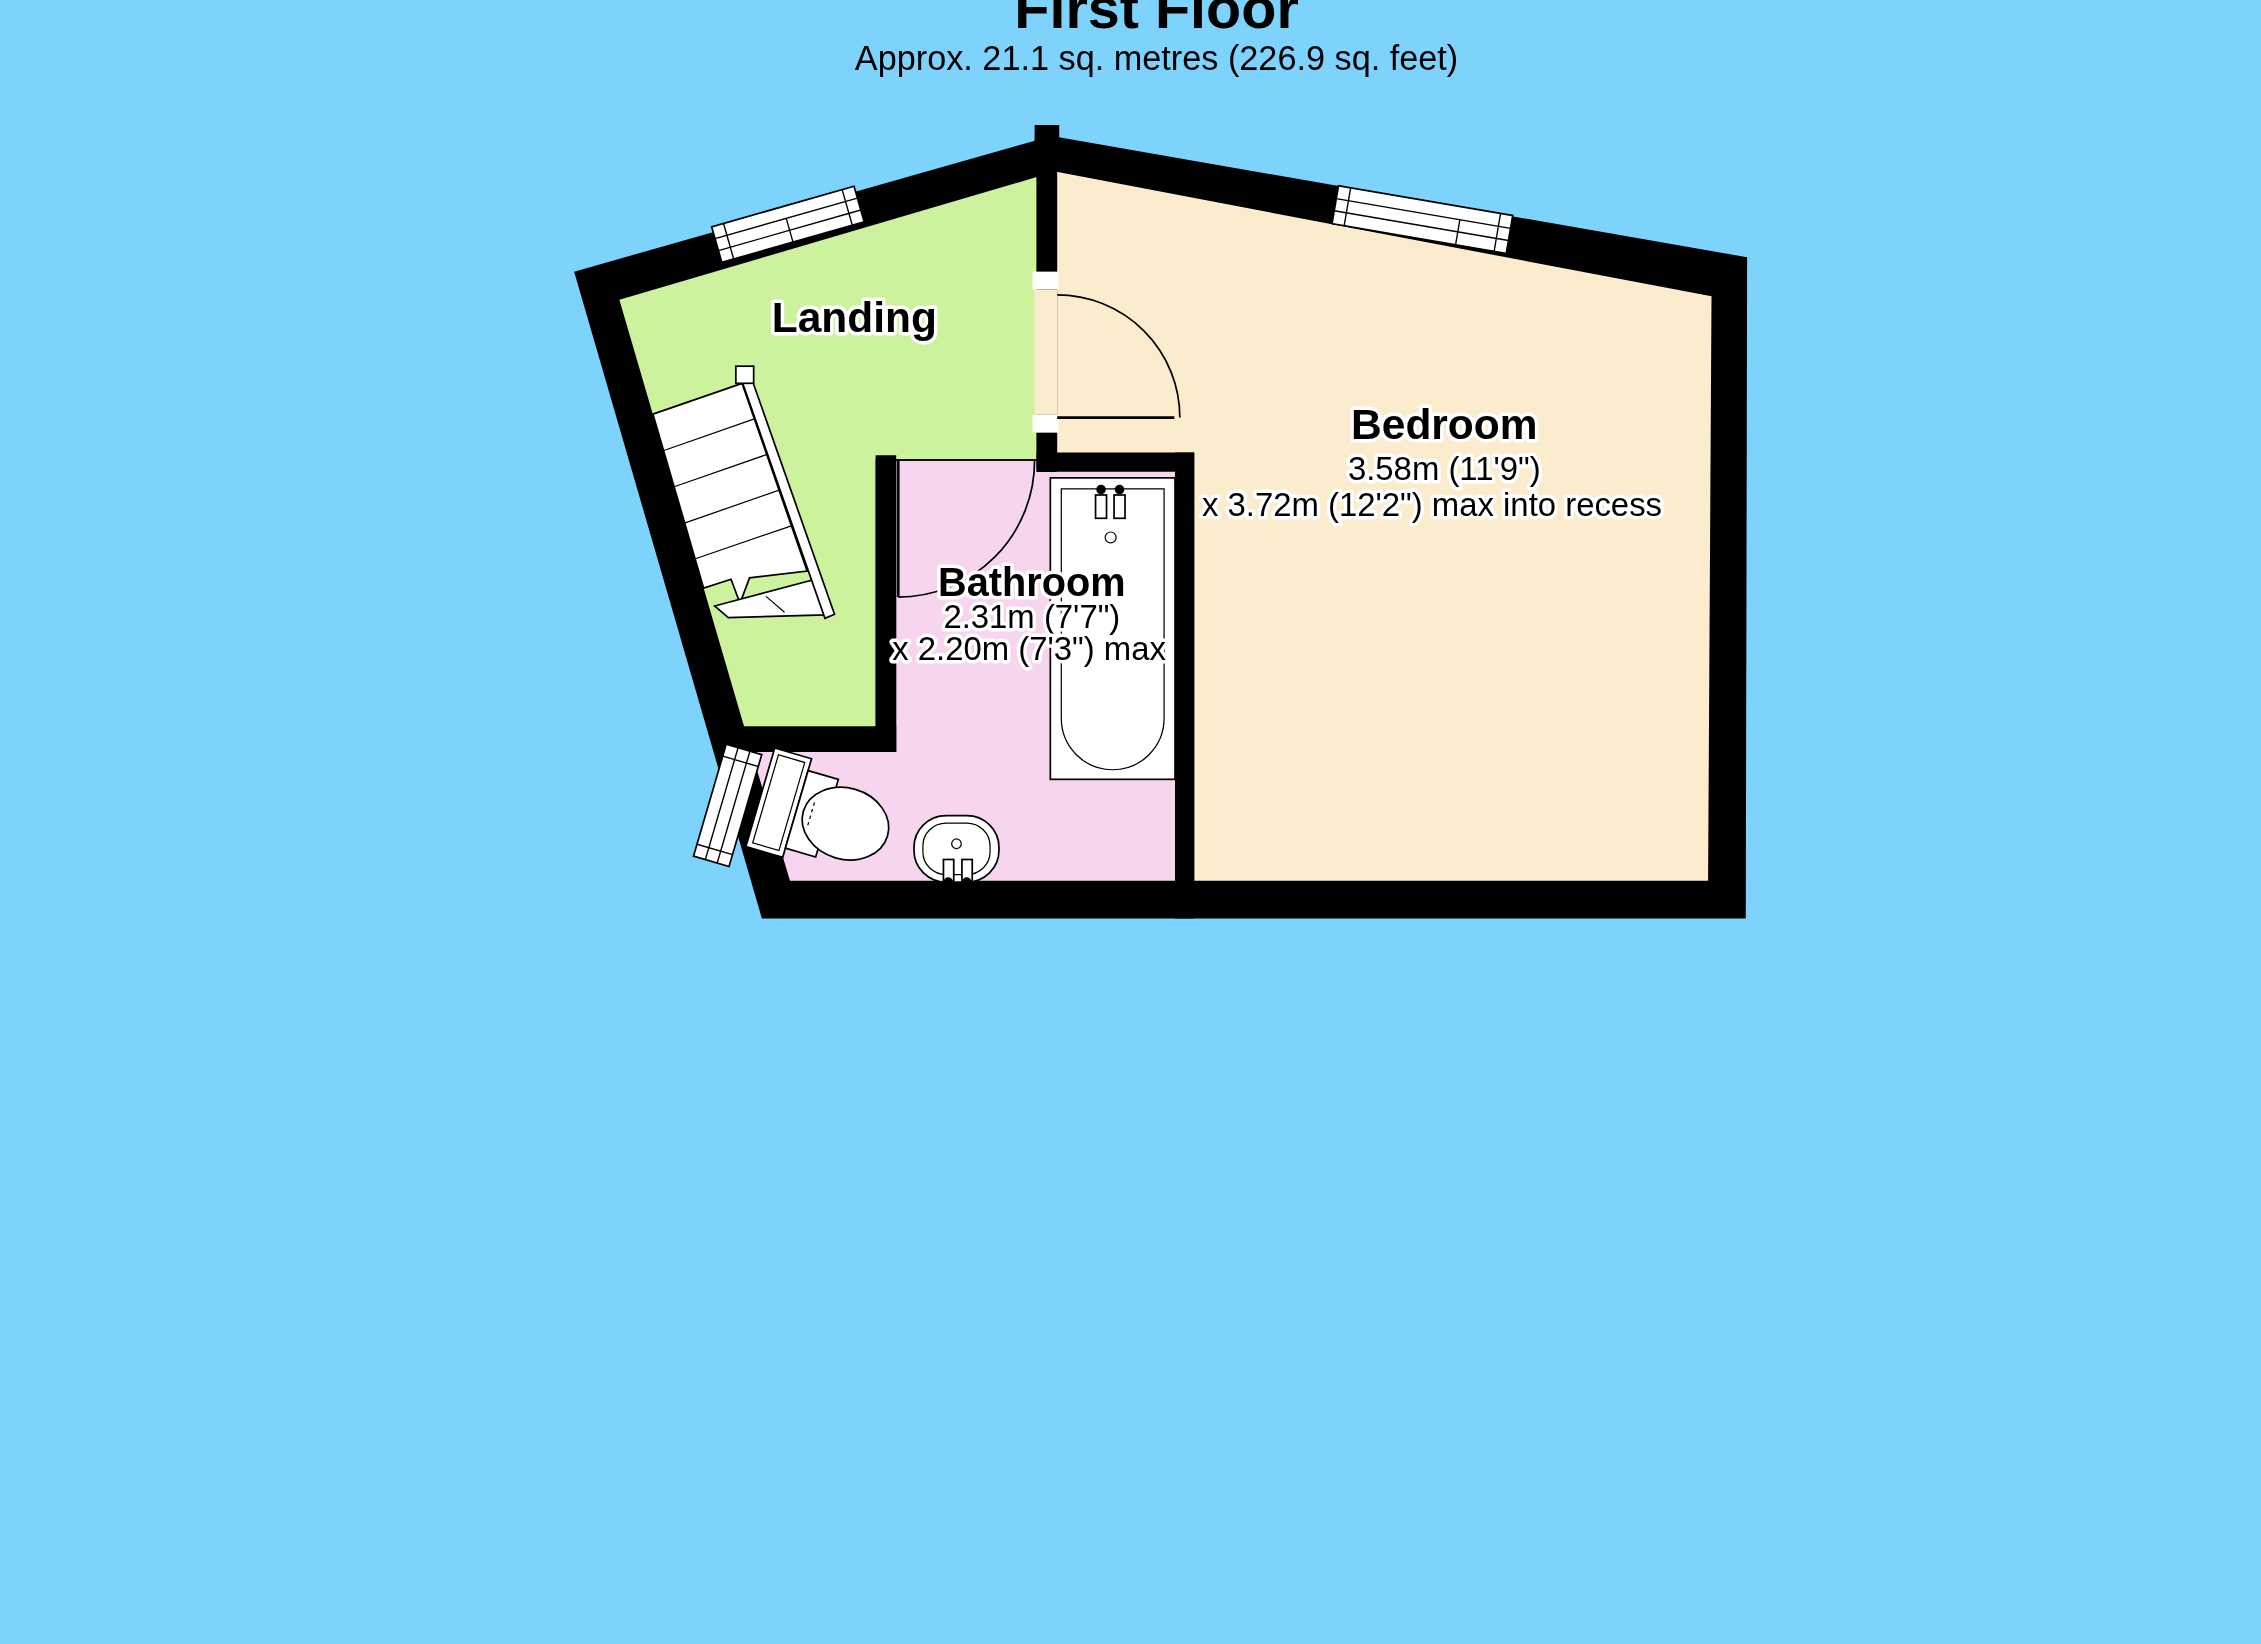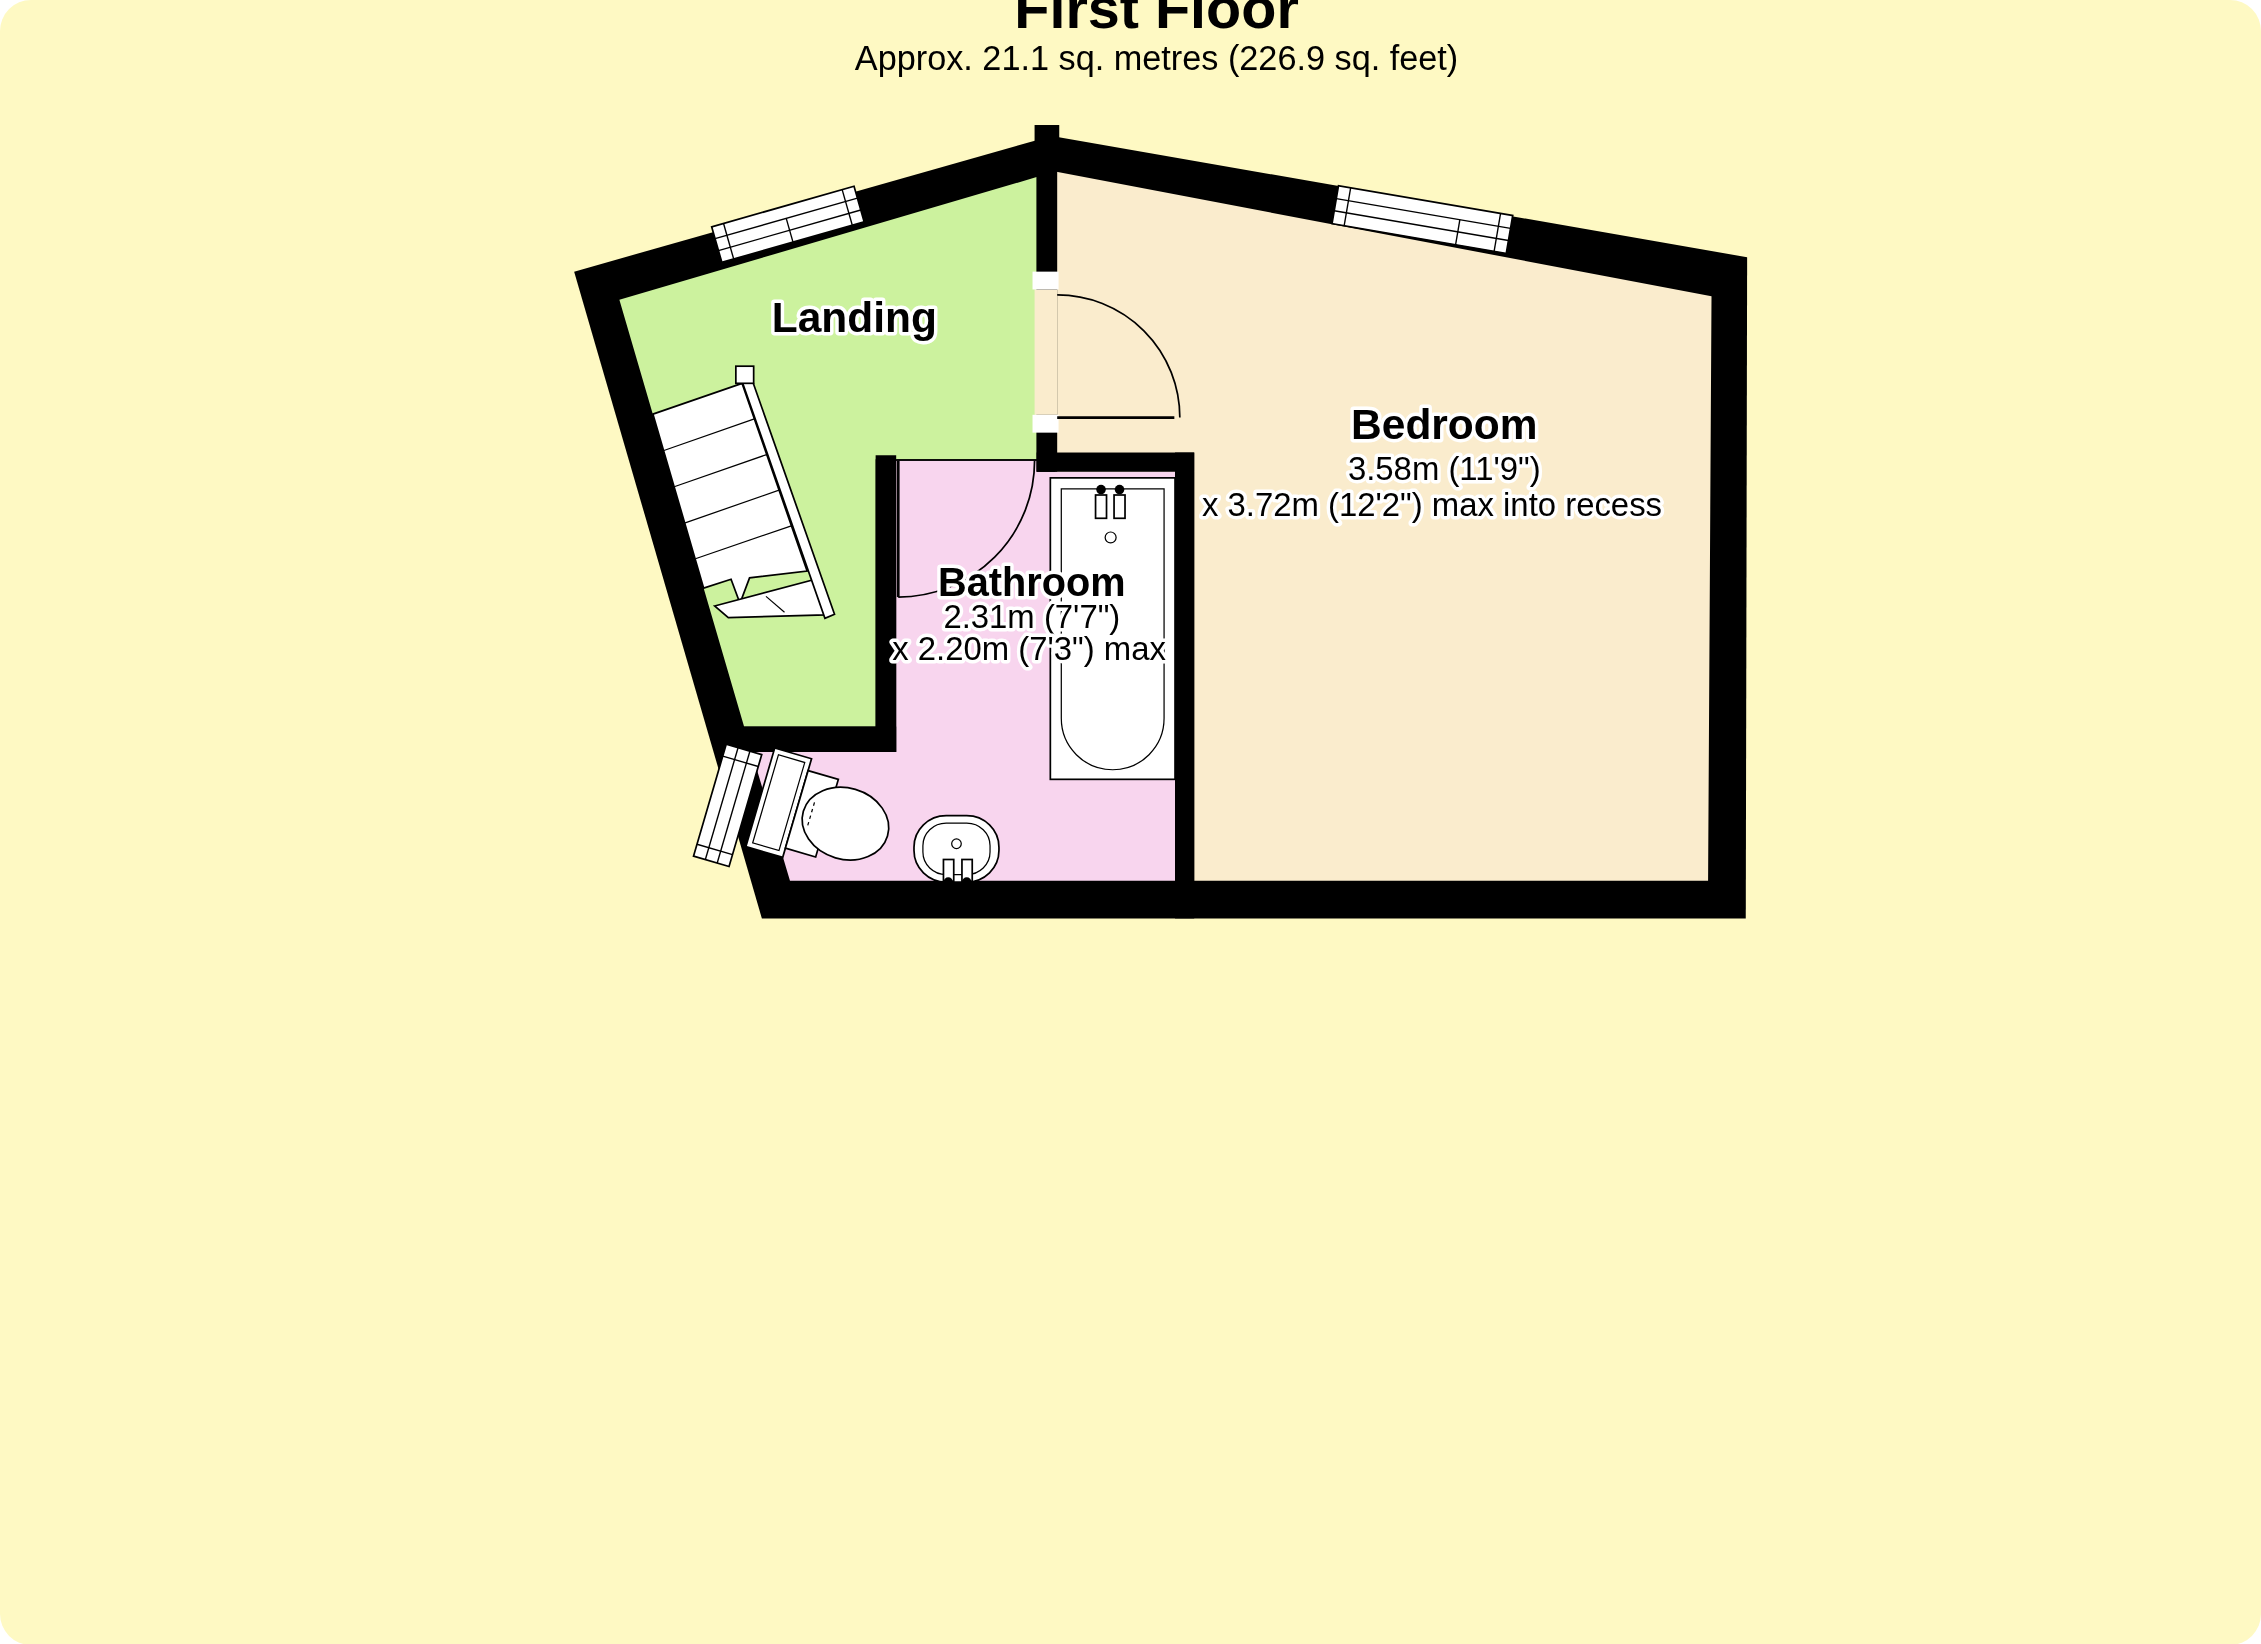--- a/index.html
+++ b/index.html
@@ -1,17 +1,17 @@
 <!DOCTYPE html>
 <html style="font-size:11px"><head>
 <meta charset="utf-8">
 <style>
   html,body{margin:0;padding:0;background:#ffffff;}
-  .page{position:relative;width:2261px;height:1645px;background:#fef9c3;overflow:hidden;
-        font-family:"Liberation Sans", sans-serif;border-radius:31px;}
+  .page{position:relative;width:2261px;height:1645px;background:#7dd3fc;overflow:hidden;
+        font-family:"Liberation Sans", sans-serif;}
   svg{position:absolute;left:0;top:0;}
   text{font-family:"Liberation Sans", sans-serif;fill:#000;}
   .halo{paint-order:stroke;stroke:#ffffff;stroke-width:10px;stroke-linejoin:round;}
   .title{font-size:84px;font-weight:bold;text-anchor:middle;}
   .subtitle{font-size:50px;text-anchor:middle;}
   .room-label{font-size:62px;font-weight:bold;text-anchor:middle;}
   .dim-label{font-size:48px;text-anchor:middle;}
   .wall{fill:#000000;}
   .fixture{fill:#ffffff;stroke:#000000;stroke-width:2.5;}
   .fixture-thin{fill:none;stroke:#000000;stroke-width:1.8;}

